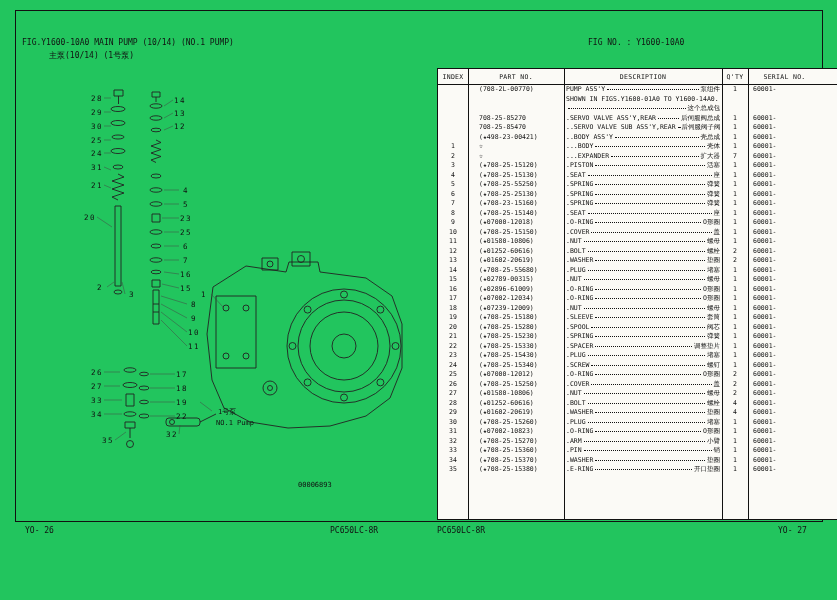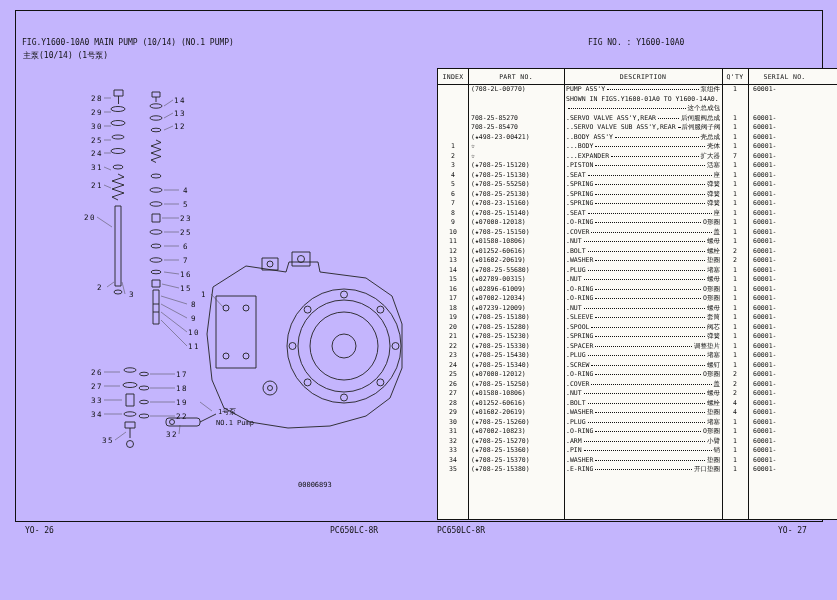--- a/index.html
+++ b/index.html
@@ -1,38 +1,38 @@
 <!DOCTYPE html>
 <html><head>
 <meta charset="utf-8">
 <style>
   html,body{margin:0;padding:0;background:#fff;}
-  .sheet{position:relative;width:837px;height:600px;background:#c4b5fd;overflow:hidden;
+  .sheet{position:relative;width:837px;height:600px;background:#22c55e;overflow:hidden;
          font-family:"DejaVu Sans Mono","Liberation Mono",monospace;color:#111;}
   .frame{position:absolute;left:15px;top:10px;width:806px;height:510px;border:1px solid #111;}
   .hdr1{position:absolute;left:22px;top:38px;font-size:8px;white-space:nowrap;}
-  .hdr2{position:absolute;left:23px;top:50px;font-size:8px;white-space:nowrap;text-align:right;}
+  .hdr2{position:absolute;left:49px;top:50px;font-size:8px;white-space:nowrap;text-align:right;}
   .fig-no{position:absolute;left:588px;top:38px;font-size:8px;white-space:nowrap;}
   .doc-number{position:absolute;left:298px;top:481px;font-size:7px;}
   .footer{position:absolute;top:526px;font-size:8px;white-space:nowrap;}
   .f1{left:25px;} .f2{left:330px;} .f3{left:437px;} .f4{left:778px;}
 
   
   .ptable{position:absolute;left:437px;top:68px;width:458px;height:452px;
           border:1px solid #111;box-sizing:border-box;background:#fbfaf6;}
   .vline{position:absolute;top:0;bottom:0;width:0;border-left:1px solid #111;}
   .thead{display:grid;grid-template-columns:30px 96px 158px 26px 73px;height:15px;
          border-bottom:1px solid #111;align-items:center;text-align:center;
          font-size:6.5px;letter-spacing:0.3px;}
   .tbody{position:relative;}
   .trow{display:grid;grid-template-columns:30px 96px 158px 26px 73px;height:9.5px;
         line-height:9.5px;font-size:6.5px;align-items:center;}
   .tc{white-space:nowrap;overflow:hidden;}
   .c-index{text-align:center;}
-  .c-part{padding-left:3px;}
+  .c-part{padding-left:11px;}
   .c-desc{display:flex;padding:0 2px;}
   .c-qty{text-align:center;}
   .c-serial{padding-left:5px;}
   .leader{flex:1;min-width:2px;height:4px;border-bottom:1px dotted #111;margin:0 2px;}
   .desc-cn{margin-left:auto;}
 
   
   .drawing{position:absolute;left:48px;top:82px;width:390px;height:430px;}
   .drawing *{vector-effect:non-scaling-stroke;}
   .sketch{stroke:#222;fill:none;stroke-width:0.9;}

